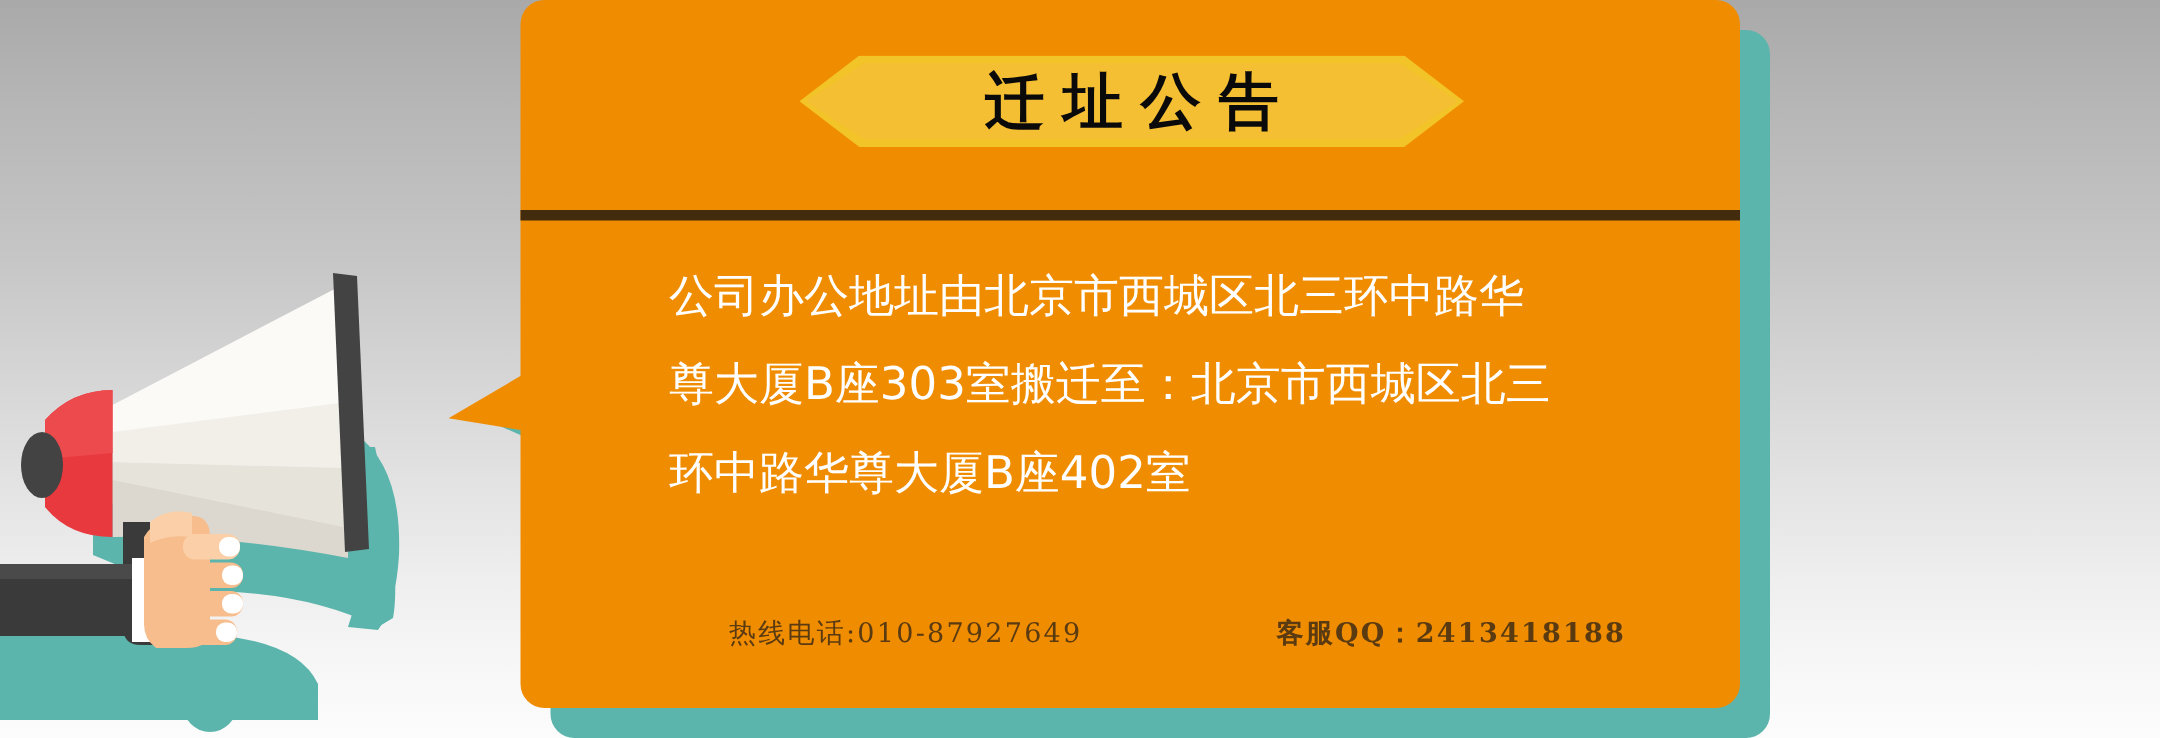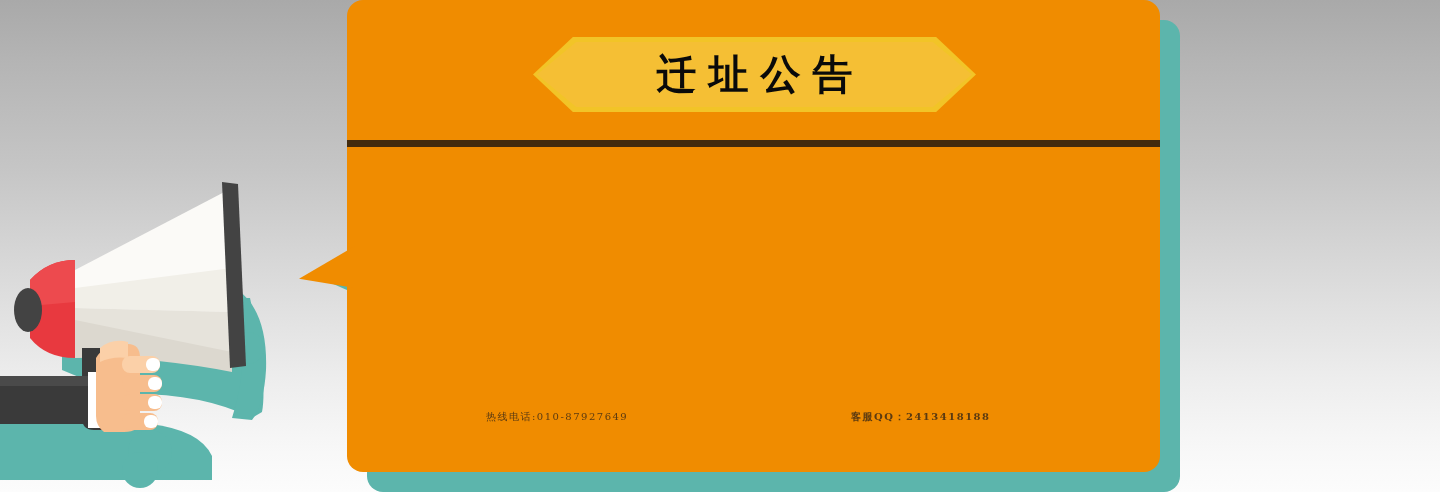--- a/index.html
+++ b/index.html
@@ -69,21 +69,21 @@
     background: #f08c00;
     clip-path: polygon(100% 0%, 100% 100%, 0% 78%);
   }
 
   
   .banner {
     position: absolute;
     left: 533px;
     top: 37px;
     width: 443px;
-    height: 75px;
+    height: 61px;
     text-align: right;
   }
   .banner-edge {
     position: absolute;
     left: 0;
     top: 0;
     width: 100%;
     height: 100%;
     background: #f2c427;
     clip-path: polygon(9% 0%, 91% 0%, 100% 50%, 91% 100%, 9% 100%, 0% 50%);
@@ -142,21 +142,21 @@
   
   .footer {
     position: absolute;
     left: 486px;
     top: 410px;
     width: 620px;
   }
   .footer-item {
     position: absolute;
     top: 0;
-    font-size: 10px;
+    font-size: 18px;
     color: #5a3a11;
     letter-spacing: 1.5px;
     font-family: "DejaVu Serif", "Liberation Serif", serif;
     white-space: nowrap;
     text-align: right;
   }
   .footer-hotline { left: 0; }
   .footer-qq { left: 365px; font-weight: bold; }
 </style>
 </head>
@@ -213,19 +213,24 @@
   <div class="card-tail"></div>
 
   <div class="banner">
     <div class="banner-edge"></div>
     <div class="banner-face"></div>
     <div class="banner-text">迁址公告</div>
   </div>
 
   <div class="divider"></div>
 
+  <div class="body-text">
+    <div class="body-line">公司办公地址由北京市西城区北三环中路华</div>
+    <div class="body-line">尊大厦B座303室搬迁至：北京市西城区北三</div>
+    <div class="body-line">环中路华尊大厦B座402室</div>
+  </div>
 
   <div class="footer">
     <div class="footer-item footer-hotline">热线电话:010-87927649</div>
     <div class="footer-item footer-qq">客服QQ：2413418188</div>
   </div>
 
 </div>
 
 </body></html>

